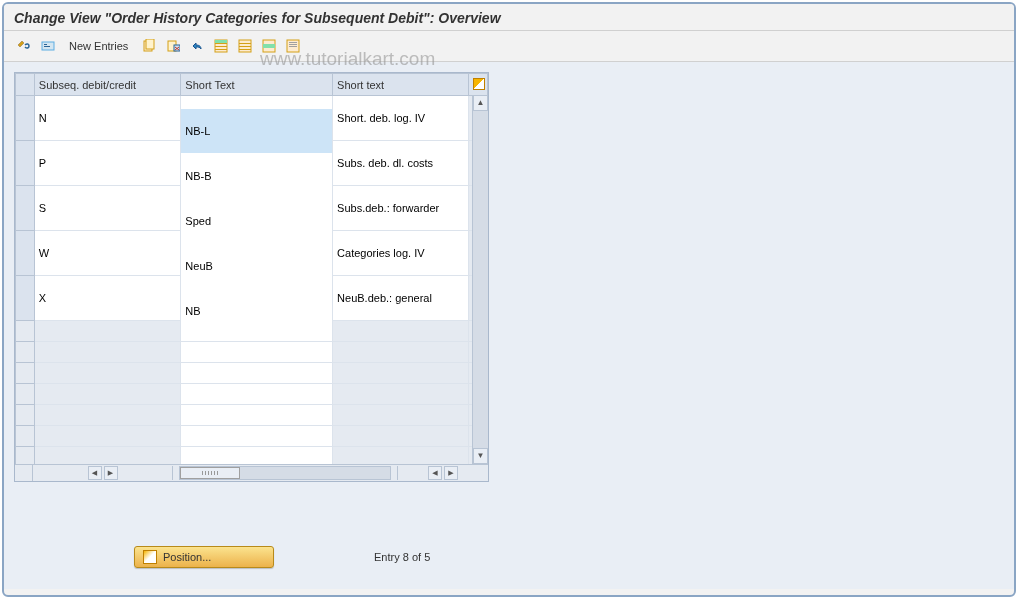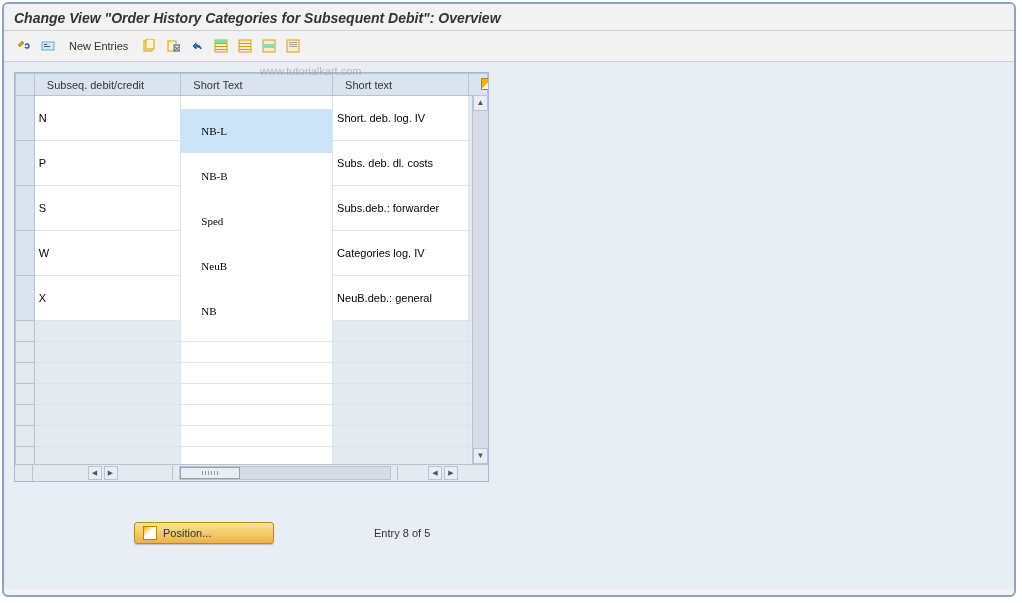--- a/index.html
+++ b/index.html
@@ -77,21 +77,21 @@
       position: relative;
     }
     table {
       border-collapse: collapse;
       width: 100%;
       table-layout: fixed;
     }
     th {
       background: #dbe3ee;
       border: 1px solid #b8c4d4;
-      padding: 3px 12px;
+      padding: 3px 4px;
       text-align: left;
       font-weight: normal;
       font-size: 11px;
       height: 22px;
       color: #333;
     }
     td {
       border: 1px solid #dce3ec;
       padding: 0;
       height: 21px;
@@ -114,23 +114,23 @@
       display: inline-block;
       width: 12px;
       height: 12px;
       background: linear-gradient(135deg, #f7b500 0%, #f7b500 50%, #fff 50%, #fff 100%);
       border: 1px solid #c08000;
     }
     .cell-input {
       border: none;
       width: 100%;
       height: 100%;
-      padding: 3px 20px;
-      font-size: 11px;
-      font-family: Liberation Serif, serif;
+      padding: 3px 4px;
+      font-size: 11px;
+      font-family: Liberation Sans, sans-serif;
       background: #fff;
       margin-top: 26px;
     }
     .cell-input.selected {
       background: #cde4f7;
     }
     .cell-text {
       padding: 3px 4px;
       display: block;
     }
@@ -204,21 +204,21 @@
     }
     .hscroll-thumb::after {
       content: '';
       width: 16px;
       height: 4px;
       background: repeating-linear-gradient(90deg,#999 0,#999 1px,transparent 1px,transparent 3px);
     }
     .footer-row {
       display: flex;
       align-items: center;
-      margin-top: 40px;
+      margin-top: 64px;
       padding-left: 120px;
       gap: 100px;
     }
     .position-btn {
       width: 140px;
       padding: 3px 8px;
       background: linear-gradient(#fbe38e, #ecb24b);
       border: 1px solid #b88a1a;
       border-radius: 3px;
       font-size: 11px;
@@ -236,26 +236,25 @@
       border: 1px solid #c08000;
     }
     .entry-text {
       font-size: 11px;
       color: #333;
     }
     .watermark {
       position: absolute;
       top: 48px;
       left: 260px;
-      font-size: 11px;
+      font-size: 19px;
       color: rgba(150,150,150,0.6);
       font-family: Arial;
       pointer-events: none;
       z-index: 100;
-      margin-top: 17px;
     }
     svg { display: block; }
   </style>
 </head>
 <body>
 
 <div class="window">
   <div class="title-bar">Change View "Order History Categories for Subsequent Debit": Overview</div>
 
   <div class="toolbar">

